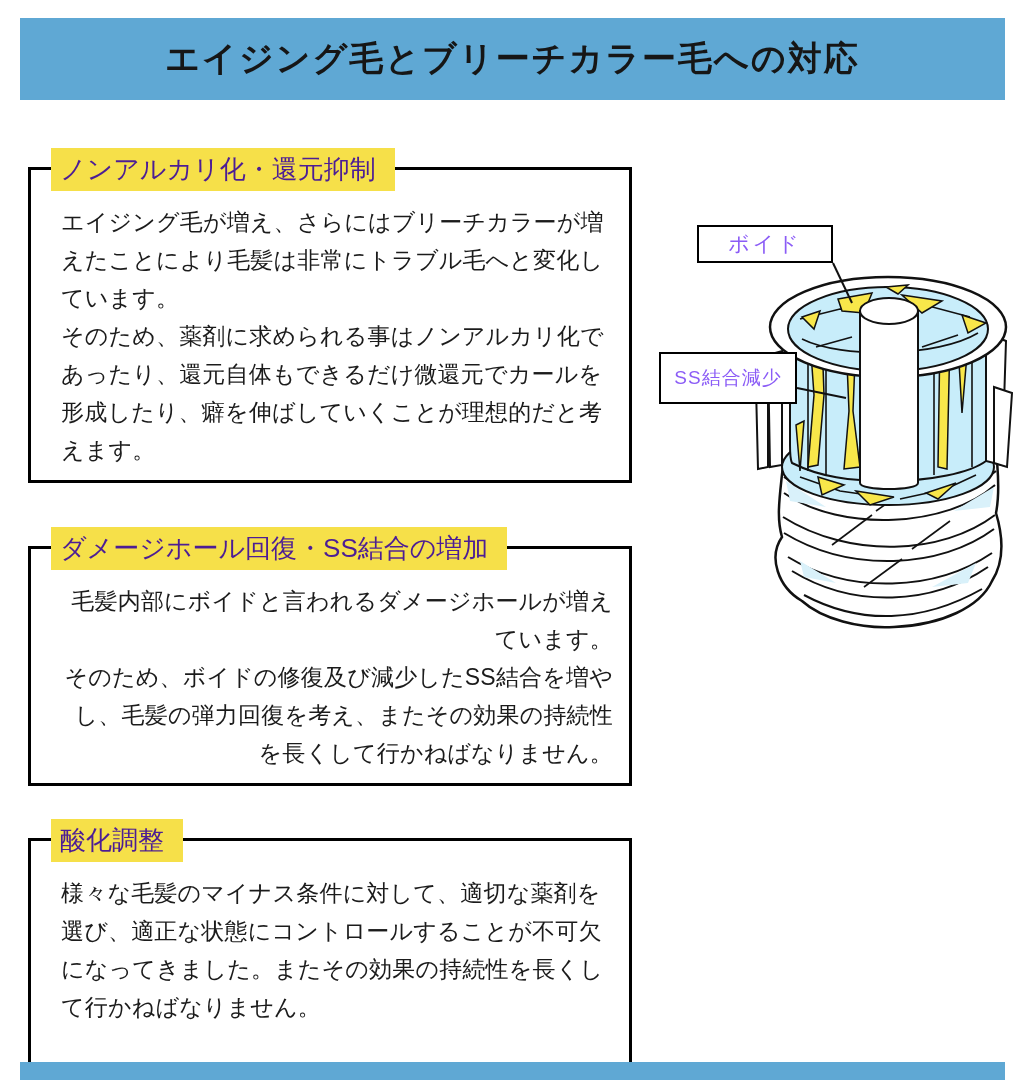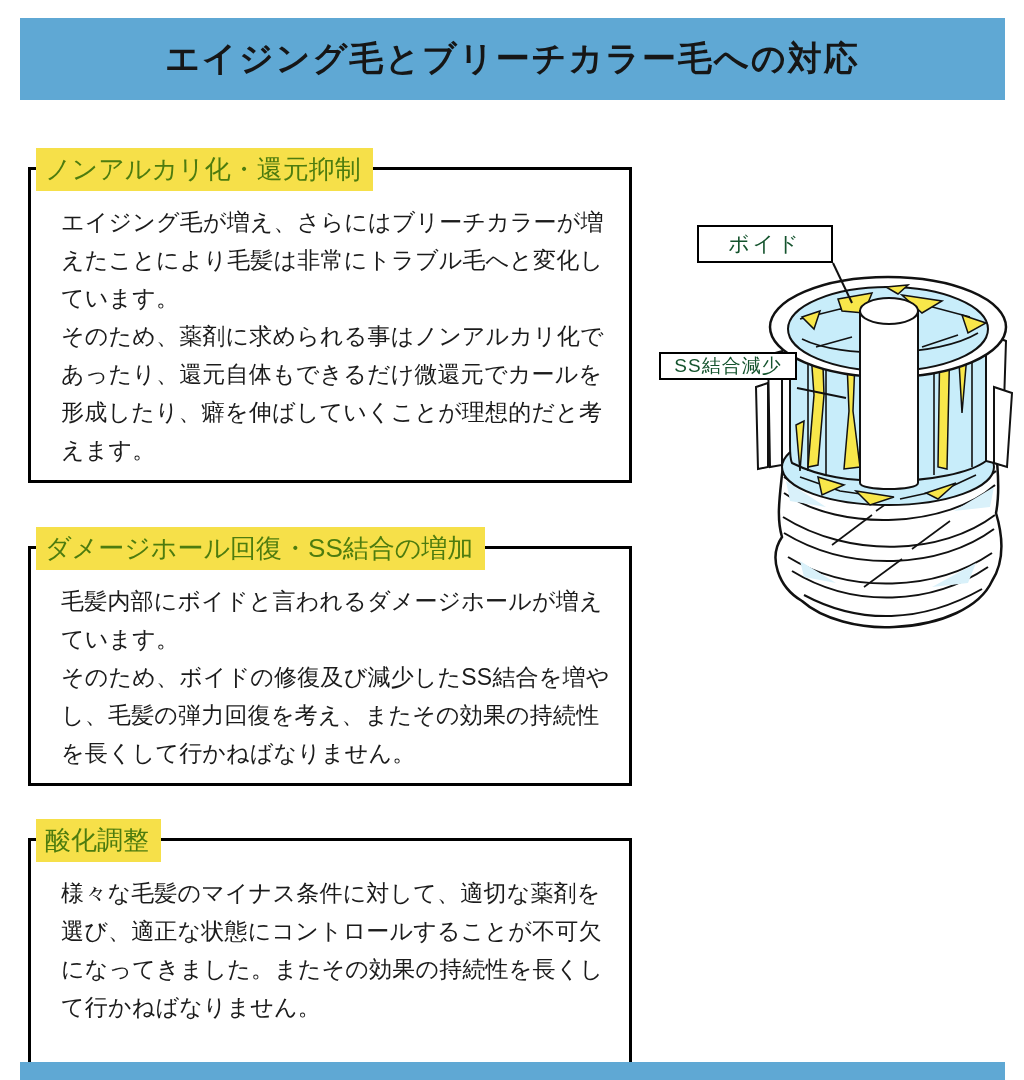--- a/index.html
+++ b/index.html
@@ -7,32 +7,32 @@
         font-family:"Liberation Sans",sans-serif;color:#1a1a1a;}
 
   
   .banner{position:absolute;left:20px;top:18px;width:985px;height:82px;
           background:var(--header-blue);display:flex;align-items:center;justify-content:center;}
   .banner h1{margin:12px;font-size:34px;font-weight:bold;letter-spacing:2px;color:#161616;}
 
   
   .box{position:absolute;left:28px;width:604px;border:3px solid #000;background:#fff;box-sizing:border-box;}
   .b1{top:167px;height:316px;}
-  .b2{top:546px;height:240px;}
+  .b2{top:546px;height:240px;text-align:right;}
   .b3{top:838px;height:234px;}
-  .box-title{position:absolute;top:-22px;left:5px;background:var(--hl-yellow);
-             font-size:26px;line-height:1;padding:8px 12px 9px 9px;white-space:nowrap;color:#4d7c0f;}
+  .box-title{position:absolute;top:-22px;left:20px;background:var(--hl-yellow);
+             font-size:26px;line-height:1;padding:8px 19px 9px 9px;white-space:nowrap;color:#4c1d95;}
   .box-body{margin:4px;padding:29px 12px 0 26px;font-size:23px;line-height:38px;
             white-space:pre-line;letter-spacing:0.2px;color:#1b1b1b;}
 
   
   .callout{position:absolute;background:#fff;border:2px solid #000;box-sizing:border-box;
-           display:flex;align-items:center;justify-content:center;color:#14532d;}
+           display:flex;align-items:center;justify-content:center;color:#8b5cf6;}
   .callout-void{left:697px;top:225px;width:136px;height:38px;font-size:21px;letter-spacing:3px;}
-  .callout-ss{left:659px;top:352px;width:138px;height:28px;font-size:19px;letter-spacing:1px;}
+  .callout-ss{left:659px;top:352px;width:138px;height:52px;font-size:19px;letter-spacing:1px;}
 
   
   .figure{position:absolute;left:650px;top:215px;width:370px;height:445px;}
   .outline{stroke:#111;fill:none;}
   .white-part{fill:#fff;stroke:#111;}
   .cell{fill:var(--cell-blue);stroke:#111;}
   .void{fill:var(--void-yellow);stroke:#111;}
   .tint{fill:#d9f1fa;stroke:none;}
 
   

